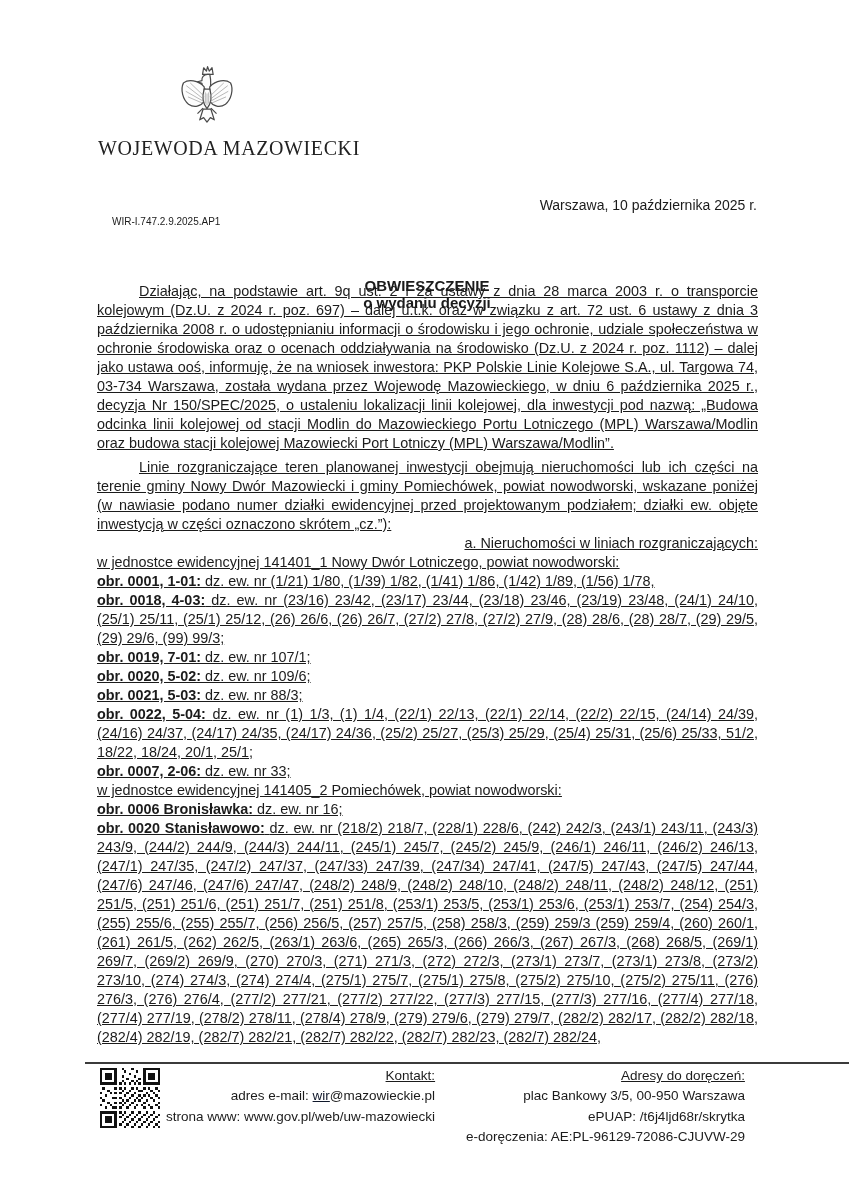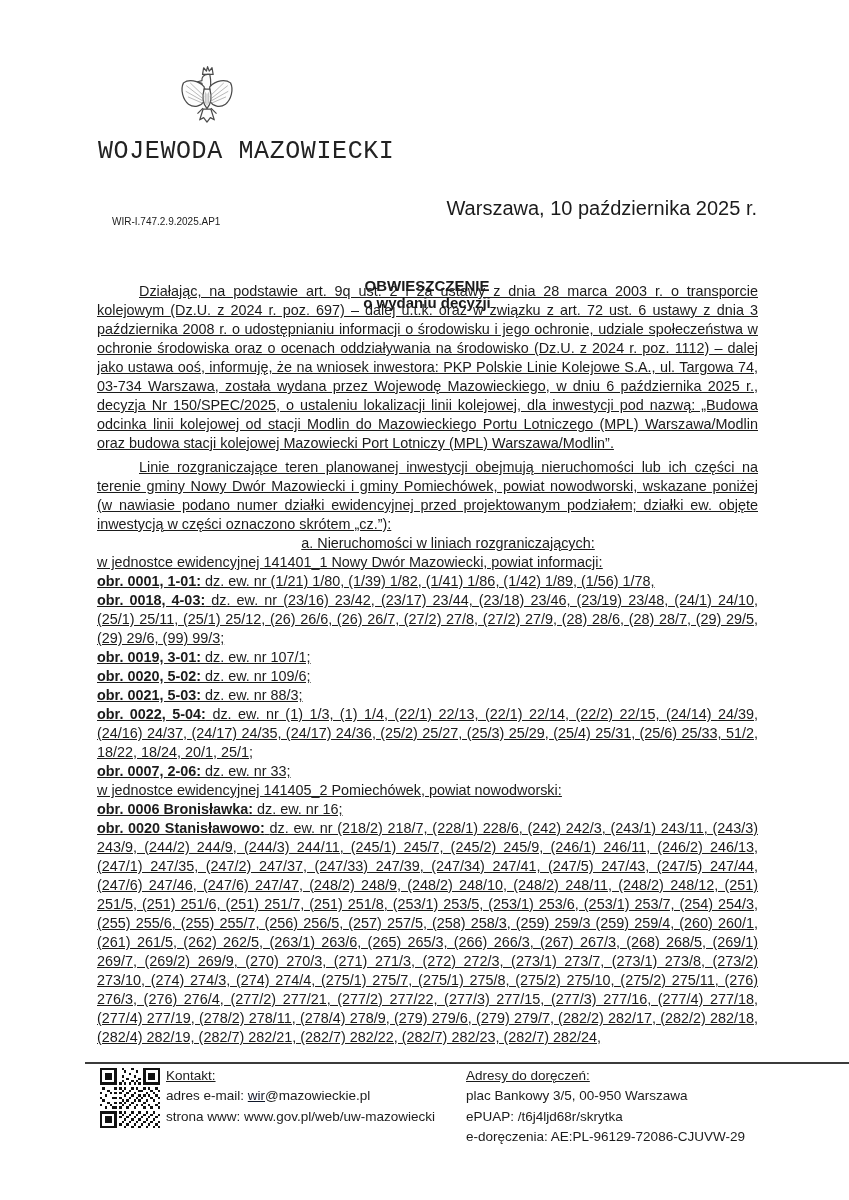--- a/index.html
+++ b/index.html
@@ -9,57 +9,57 @@
     height: 1200px;
     background: #ffffff;
     overflow: hidden;
     font-family: "Liberation Sans", sans-serif;
     color: #1b1b1b;
   }
   
   .eagle { position: absolute; left: 179px; top: 62px; width: 56px; height: 72px; }
   .institution {
     position: absolute; left: 98px; top: 137px;
-    font-family: Liberation Mono, monospace;
-    font-size: 25px; letter-spacing: 0.6px; color: #222;
+    font-family: Liberation Serif, serif;
+    font-size: 20px; letter-spacing: 0.6px; color: #222;
     white-space: nowrap;
   }
   .date-line {
     position: absolute; left: 97px; top: 197px; width: 660px;
-    text-align: right; font-size: 20px;
+    text-align: right; font-size: 14px;
   }
   .case-number { position: absolute; left: 112px; top: 216px; font-size: 10px; }
   .title-block {
     position: absolute; left: 97px; top: 232px; width: 660px;
     text-align: center; font-weight: bold; font-size: 15px; line-height: 16.5px; margin-top: 46px;
   }
   
   .body-text {
     position: absolute; left: 97px; top: 282px; width: 661px; height: 776px;
     overflow: hidden;
     font-size: 14.4px; line-height: 19px; text-align: justify; text-decoration: underline;
   }
   .body-text p { margin: 0; }
   .para { text-indent: 42px; }
   .para + .para { margin-top: 5px; }
-  .list-a { text-align: center; padding-left: 41px; }
+  .list-a { text-align: right; padding-left: 41px; }
   .unit-heading { text-align: left; text-decoration: underline; }
   .gap-above { margin-top: 6px; }
   .entry b { font-weight: bold; }
   
   .footer {
     position: absolute; left: 0; top: 1062px; width: 849px; height: 138px;
     background: #ffffff;
   }
   .footer-rule {
     position: absolute; left: 85px; right: 0; top: 0;
     border-top: 2.5px solid #3b3b3b;
   }
   .qr { position: absolute; left: 100px; top: 6px; width: 60px; height: 60px; }
-  .footer-col { position: absolute; top: 4px; font-size: 13.5px; line-height: 20.4px; color: #1b1b1b; }
+  .footer-col { position: absolute; top: 4px; font-size: 13.5px; line-height: 20.4px; color: #1b1b1b; text-align: right; }
   .footer-col.contact { left: 166px; }
   .footer-col.delivery { left: 466px; }
   .footer-heading { text-decoration: underline; }
   .email-link { text-decoration: underline; cursor: pointer; }
 </style>
 </head>
 <body>
 
 <div class="page">
 
@@ -87,24 +87,24 @@
   <div class="title-block">
     <div>OBWIESZCZENIE</div>
     <div>o wydaniu decyzji</div>
   </div>
 
   <div class="body-text">
     <p class="para">Działając, na podstawie art. 9q ust. 2 i 2a ustawy z dnia 28 marca 2003 r. o transporcie kolejowym (Dz.U. z 2024 r. poz. 697) – dalej u.t.k. oraz w związku z art. 72 ust. 6 ustawy z dnia 3 października 2008 r. o udostępnianiu informacji o środowisku i jego ochronie, udziale społeczeństwa w ochronie środowiska oraz o ocenach oddziaływania na środowisko (Dz.U. z 2024 r. poz. 1112) – dalej jako ustawa ooś, informuję, że na wniosek inwestora: PKP Polskie Linie Kolejowe S.A., ul. Targowa 74, 03-734 Warszawa, została wydana przez Wojewodę Mazowieckiego, w dniu 6 października 2025 r., decyzja Nr 150/SPEC/2025, o ustaleniu lokalizacji linii kolejowej, dla inwestycji pod nazwą: „Budowa odcinka linii kolejowej od stacji Modlin do Mazowieckiego Portu Lotniczego (MPL) Warszawa/Modlin oraz budowa stacji kolejowej Mazowiecki Port Lotniczy (MPL) Warszawa/Modlin”.</p>
     <p class="para">Linie rozgraniczające teren planowanej inwestycji obejmują nieruchomości lub ich części na terenie gminy Nowy Dwór Mazowiecki i gminy Pomiechówek, powiat nowodworski, wskazane poniżej (w nawiasie podano numer działki ewidencyjnej przed projektowanym podziałem; działki ew. objęte inwestycją w części oznaczono skrótem „cz.”):</p>
     <p class="list-a">a. Nieruchomości w liniach rozgraniczających:</p>
 
-    <p class="unit-heading">w jednostce ewidencyjnej 141401_1 Nowy Dwór Mazowiecki, powiat informacji:</p>
+    <p class="unit-heading">w jednostce ewidencyjnej 141401_1 Nowy Dwór Lotniczego, powiat nowodworski:</p>
     <p class="entry"><b>obr. 0001, 1-01:</b> <span>dz. ew. nr (1/21) 1/80, (1/39) 1/82, (1/41) 1/86, (1/42) 1/89, (1/56) 1/78,</span></p>
     <p class="entry"><b>obr. 0018, 4-03:</b> <span>dz. ew. nr (23/16) 23/42, (23/17) 23/44, (23/18) 23/46, (23/19) 23/48, (24/1) 24/10, (25/1) 25/11, (25/1) 25/12, (26) 26/6, (26) 26/7, (27/2) 27/8, (27/2) 27/9, (28) 28/6, (28) 28/7, (29) 29/5, (29) 29/6, (99) 99/3;</span></p>
-    <p class="entry"><b>obr. 0019, 3-01:</b> <span>dz. ew. nr 107/1;</span></p>
+    <p class="entry"><b>obr. 0019, 7-01:</b> <span>dz. ew. nr 107/1;</span></p>
     <p class="entry"><b>obr. 0020, 5-02:</b> <span>dz. ew. nr 109/6;</span></p>
     <p class="entry"><b>obr. 0021, 5-03:</b> <span>dz. ew. nr 88/3;</span></p>
     <p class="entry"><b>obr. 0022, 5-04:</b> <span>dz. ew. nr (1) 1/3, (1) 1/4, (22/1) 22/13, (22/1) 22/14, (22/2) 22/15, (24/14) 24/39, (24/16) 24/37, (24/17) 24/35, (24/17) 24/36, (25/2) 25/27, (25/3) 25/29, (25/4) 25/31, (25/6) 25/33, 51/2, 18/22, 18/24, 20/1, 25/1;</span></p>
     <p class="entry"><b>obr. 0007, 2-06:</b> <span>dz. ew. nr 33;</span></p>
 
     <p class="unit-heading gap-above">w jednostce ewidencyjnej 141405_2 Pomiechówek, powiat nowodworski:</p>
     <p class="entry"><b>obr. 0006 Bronisławka:</b> <span>dz. ew. nr 16;</span></p>
     <p class="entry"><b>obr. 0020 Stanisławowo:</b> <span>dz. ew. nr (218/2) 218/7, (228/1) 228/6, (242) 242/3, (243/1) 243/11, (243/3) 243/9, (244/2) 244/9, (244/3) 244/11, (245/1) 245/7, (245/2) 245/9, (246/1) 246/11, (246/2) 246/13, (247/1) 247/35, (247/2) 247/37, (247/33) 247/39, (247/34) 247/41, (247/5) 247/43, (247/5) 247/44, (247/6) 247/46, (247/6) 247/47, (248/2) 248/9, (248/2) 248/10, (248/2) 248/11, (248/2) 248/12, (251) 251/5, (251) 251/6, (251) 251/7, (251) 251/8, (253/1) 253/5, (253/1) 253/6, (253/1) 253/7, (254) 254/3, (255) 255/6, (255) 255/7, (256) 256/5, (257) 257/5, (258) 258/3, (259) 259/3 (259) 259/4, (260) 260/1, (261) 261/5, (262) 262/5, (263/1) 263/6, (265) 265/3, (266) 266/3, (267) 267/3, (268) 268/5, (269/1) 269/7, (269/2) 269/9, (270) 270/3, (271) 271/3, (272) 272/3, (273/1) 273/7, (273/1) 273/8, (273/2) 273/10, (274) 274/3, (274) 274/4, (275/1) 275/7, (275/1) 275/8, (275/2) 275/10, (275/2) 275/11, (276) 276/3, (276) 276/4, (277/2) 277/21, (277/2) 277/22, (277/3) 277/15, (277/3) 277/16, (277/4) 277/18, (277/4) 277/19, (278/2) 278/11, (278/4) 278/9, (279) 279/6, (279) 279/7, (282/2) 282/17, (282/2) 282/18, (282/4) 282/19, (282/7) 282/21, (282/7) 282/22, (282/7) 282/23, (282/7) 282/24,</span></p>
   </div>
 

